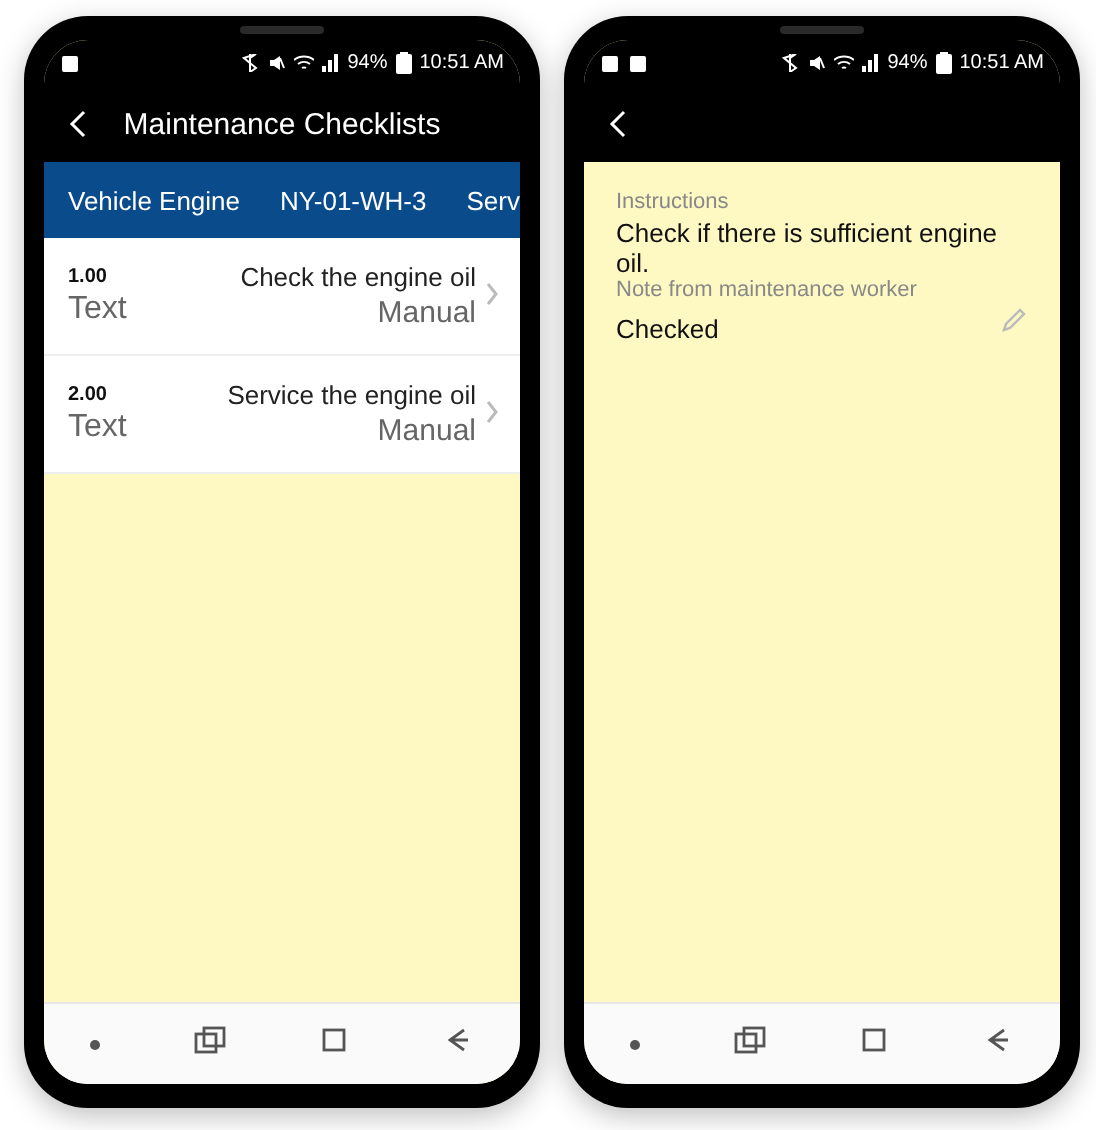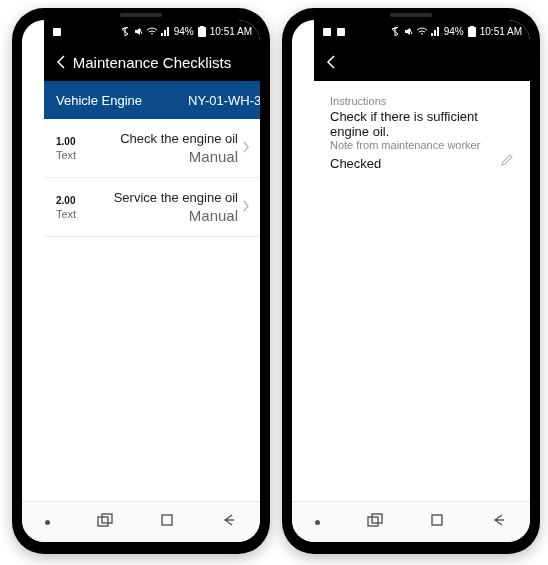--- a/index.html
+++ b/index.html
@@ -1,40 +1,40 @@
 <!DOCTYPE html>
 <html><head>
 <meta charset="utf-8">
 <style>
   html,body{margin:0;padding:0;background:#fff;font-family:"Segoe UI",Arial,sans-serif;}
   .stage{width:548px;height:565px;position:relative;background:#fff;}
   .phone{position:absolute;top:8px;width:258px;height:546px;border-radius:32px;background:#000;box-shadow:0 4px 14px rgba(0,0,0,.25);} 
   .phone.left{left:12px;}
   .phone.right{left:282px;}
-  .screen{position:absolute;top:12px;left:10px;right:10px;bottom:12px;border-radius:22px;background:#ffffff;overflow:hidden;padding-left:22px;}
+  .screen{position:absolute;top:12px;left:10px;right:10px;bottom:12px;border-radius:22px;background:#fef9c3;overflow:hidden;}
   .speaker{position:absolute;top:5px;left:50%;transform:translateX(-50%);width:42px;height:4px;border-radius:2px;background:#2a2a2a;}
   
   .status{height:23px;background:#000;color:#fff;display:flex;align-items:center;justify-content:space-between;font-size:10px;padding:0 8px;}
   .status .icons{display:flex;align-items:center;gap:4px;}
   .status svg{fill:#fff;}
   
   .appbar{height:38px;background:#000;color:#fff;display:flex;align-items:center;position:relative;}
   .appbar .back{width:34px;height:100%;display:flex;align-items:center;justify-content:center;color:#fff;}
   .appbar .title{flex:1;text-align:center;font-size:15px;font-weight:400;margin-left:-34px;}
   
   .tabbar{height:38px;background:#0a4b8c;color:#fff;display:flex;align-items:center;font-size:13px;}
   .tabbar .tab{padding:0 10px;white-space:nowrap;}
   .tabbar .tab.first{padding-left:12px;}
   
   .list{background:#fff;}
   .row{display:flex;align-items:center;padding:12px 6px 12px 12px;border-bottom:1px solid #eee;}
   .row .col1{width:54px;}
   .row .col2{flex:1;text-align:right;}
   .row .num{font-weight:700;font-size:10px;color:#111;}
-  .row .sub{font-size:11px;color:#666;margin-top:2px;}
+  .row .sub{font-size:16px;color:#666;margin-top:2px;}
   .row .desc{font-size:13px;color:#222;}
   .row .mode{font-size:15px;color:#666;margin-top:2px;}
   .row .chev{width:16px;text-align:center;color:#bbb;font-size:12px;}
   
   .details{padding:14px 16px;}
   .lbl{font-size:11px;color:#888;margin-bottom:2px;}
   .val{font-size:13px;color:#111;}
   .noterow{display:flex;align-items:flex-end;justify-content:space-between;}
   .pencil{color:#bbb;}
   
@@ -81,21 +81,21 @@
 
     <div class="appbar">
       <div class="back">
         <svg width="14" height="14">
               <path d="M10 1L4 7l6 6" fill="none" stroke="#fff" stroke-width="1.5"></path>
             </svg>
       </div>
       <div class="title">Maintenance Checklists</div>
     </div>
 
-    <div class="tabbar" style="position:relative;gap:26px;">
+    <div class="tabbar" style="position:relative;">
       <div class="tab first">Vehicle Engine</div>
       <div class="tab">NY-01-WH-3</div>
       <div class="tab">Service</div>
     </div>
 
     <div class="list">
       <div class="row">
         <div class="col1">
           <div class="num">1.00</div>
           <div class="sub">Text</div>

